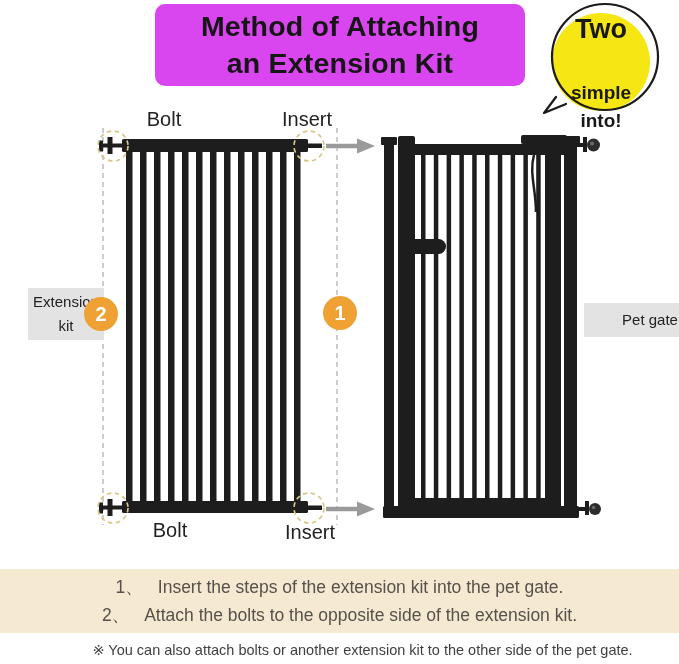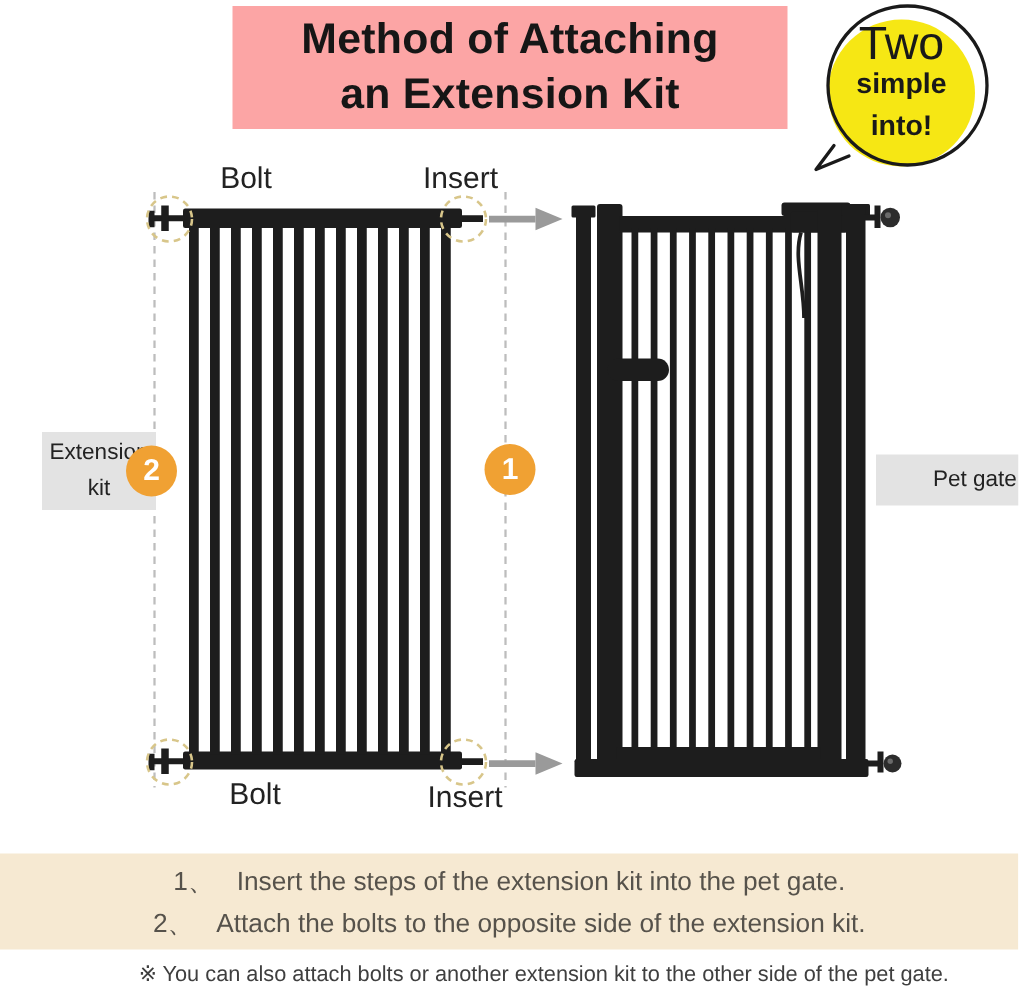--- a/index.html
+++ b/index.html
@@ -3,31 +3,32 @@
 <meta charset="utf-8">
 <style>
   html,body{margin:0;padding:0;background:#fff;}
   .canvas{
     position:relative;width:679px;height:664px;background:#fff;overflow:hidden;
     font-family:"Liberation Sans","DejaVu Sans",sans-serif;color:#1d1d1d;
   }
   .abs{position:absolute;}
   
   .title-block{
-    left:155px;top:4px;width:370px;height:82px;background:#fca5a5;
+    left:155px;top:4px;width:370px;height:82px;background:#d946ef;
     display:flex;flex-direction:column;justify-content:center;align-items:center;
     text-align:center;
+    border-radius:10px;
   }
   .title-line{font-size:28.5px;font-weight:bold;line-height:37px;color:#161616;letter-spacing:0.2px;}
   
   .badge{left:528px;top:0;width:151px;height:140px;}
   .badge svg{position:absolute;left:0;top:0;}
   .badge-text{position:absolute;left:18px;top:14px;width:110px;text-align:center;color:#191919;}
-  .badge-l1{font-size:31px;line-height:30px;font-weight:400;}
-  .badge-l2{font-size:19px;line-height:25px;font-weight:600;}
+  .badge-l1{font-size:27px;line-height:30px;font-weight:700;}
+  .badge-l2{font-size:19px;line-height:25px;font-weight:600;margin-top:36px;}
   .badge-l3{font-size:19px;line-height:25px;font-weight:600;margin-top:3px;}
   
   .diagram{position:absolute;left:0;top:0;}
   
   .part-label{font-size:20px;color:#222;white-space:nowrap;transform:translateX(-50%);}
   .gray-box{
     background:#e3e3e3;color:#222;font-size:15px;line-height:24px;
     display:flex;align-items:center;justify-content:center;text-align:center;
   }
   .step-circle{

